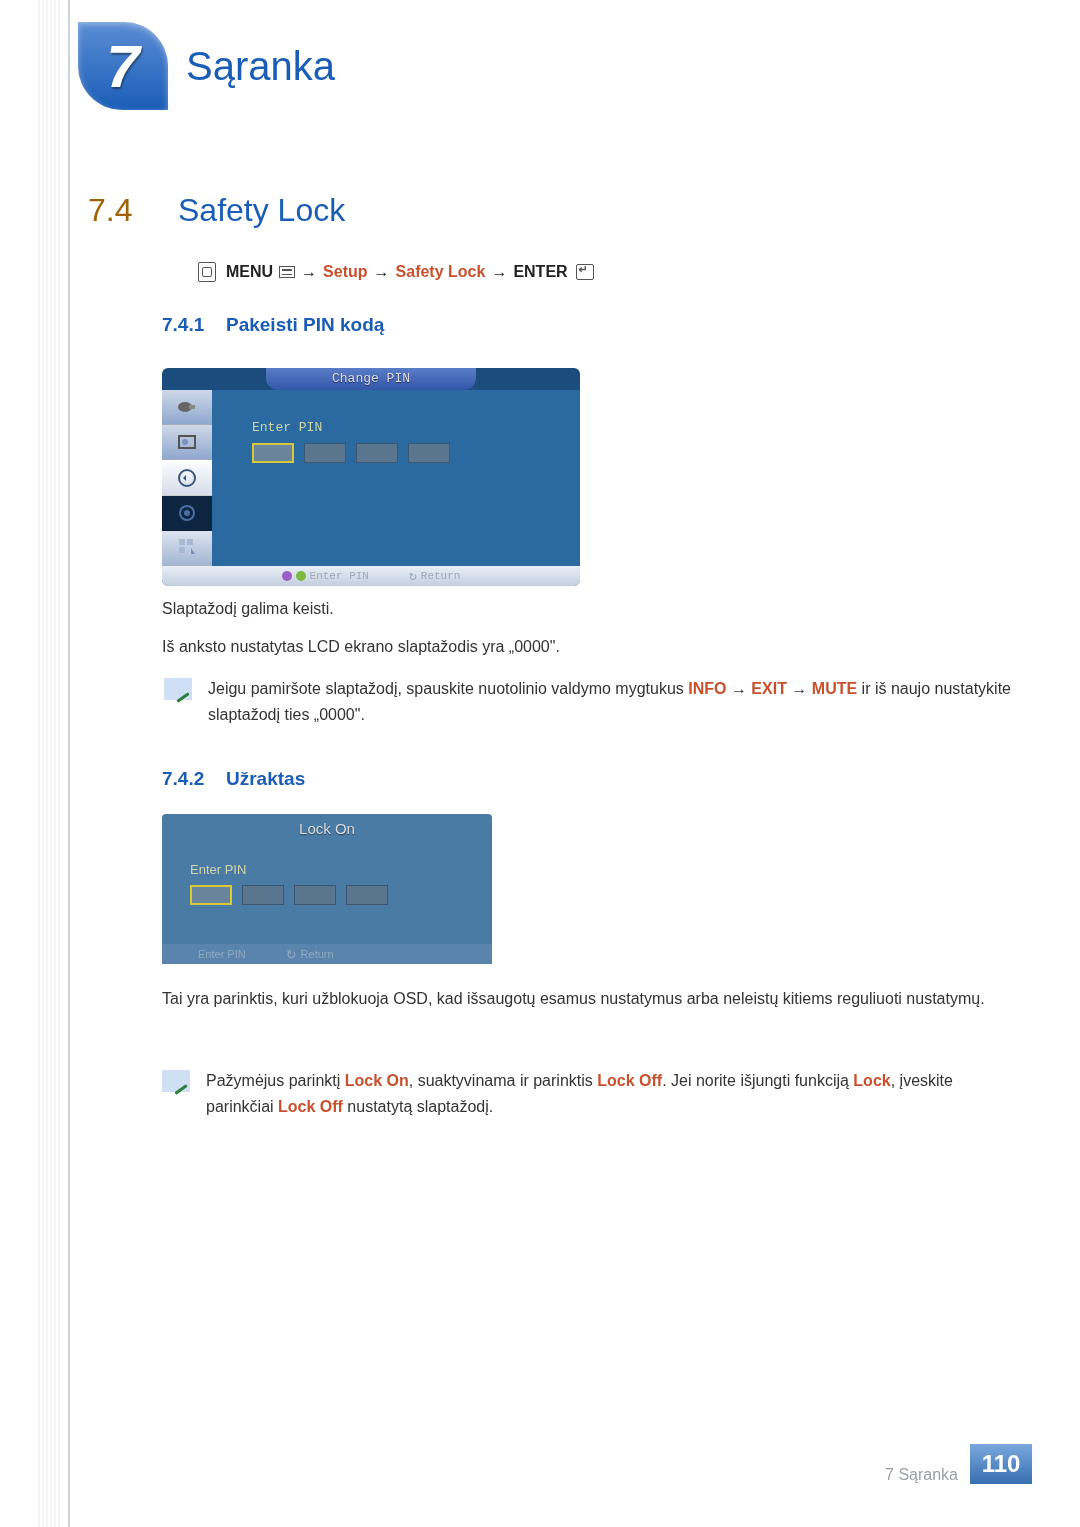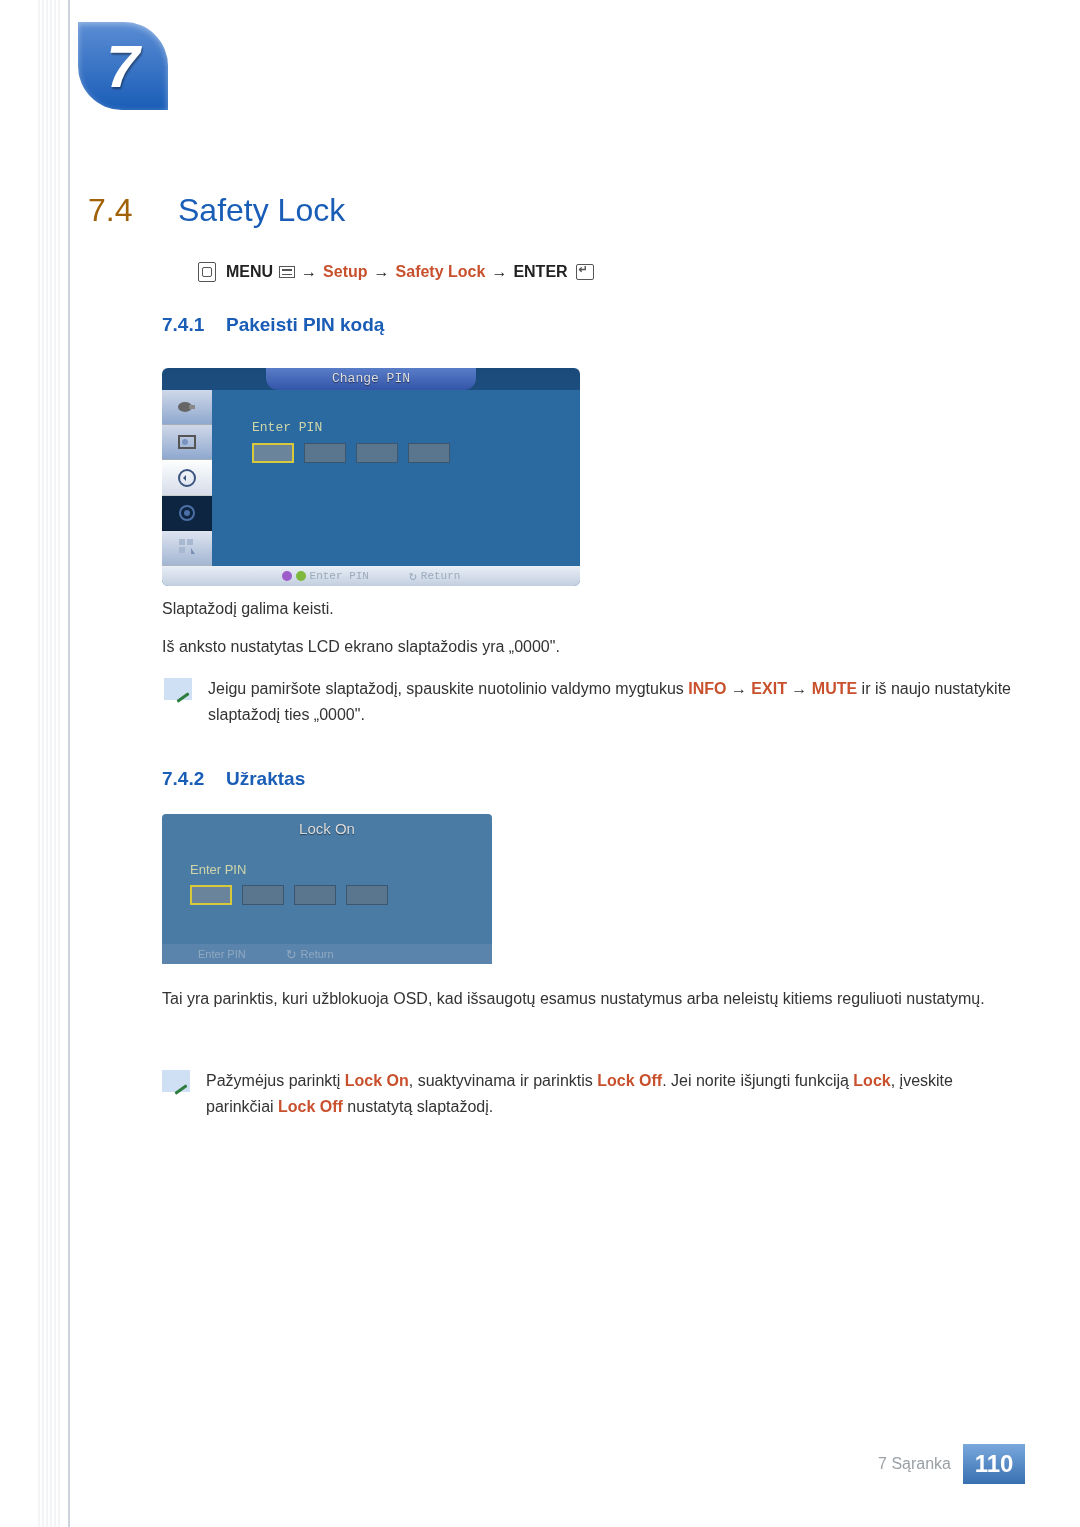--- a/index.html
+++ b/index.html
@@ -310,24 +310,24 @@
     display: flex;
     align-items: center;
     gap: 40px;
     padding-left: 28px;
     font-size: 11px;
     color: #90a9c2;
   }
 
   .page-footer {
     position: absolute;
-    right: 55px;
+    right: 48px;
     bottom: 43px;
     display: flex;
-    align-items: center;
+    align-items: flex-end;
   }
   .page-footer-label {
     font-size: 16px;
     color: #9ba0a5;
     margin-right: 12px;
   }
   .page-number-box {
     width: 62px;
     height: 40px;
     background: linear-gradient(to bottom, #7aa8dd, #3870b0);
@@ -342,20 +342,21 @@
 <body>
 
 <div class="page">
   <div class="vertical-stripes"></div>
   <div class="left-margin"></div>
 
   <div class="chapter-header">
     <div class="chapter-badge">
       <span class="chapter-number">7</span>
     </div>
+    <div class="chapter-title">Sąranka</div>
   </div>
 
   <div class="section-row" style="left:88px; top:192px;">
     <span class="section-num">7.4</span>
     <span class="section-title">Safety Lock</span>
   </div>
 
   <div class="breadcrumb">
     <span class="bc-icon"></span>
     <span class="black">MENU</span>

